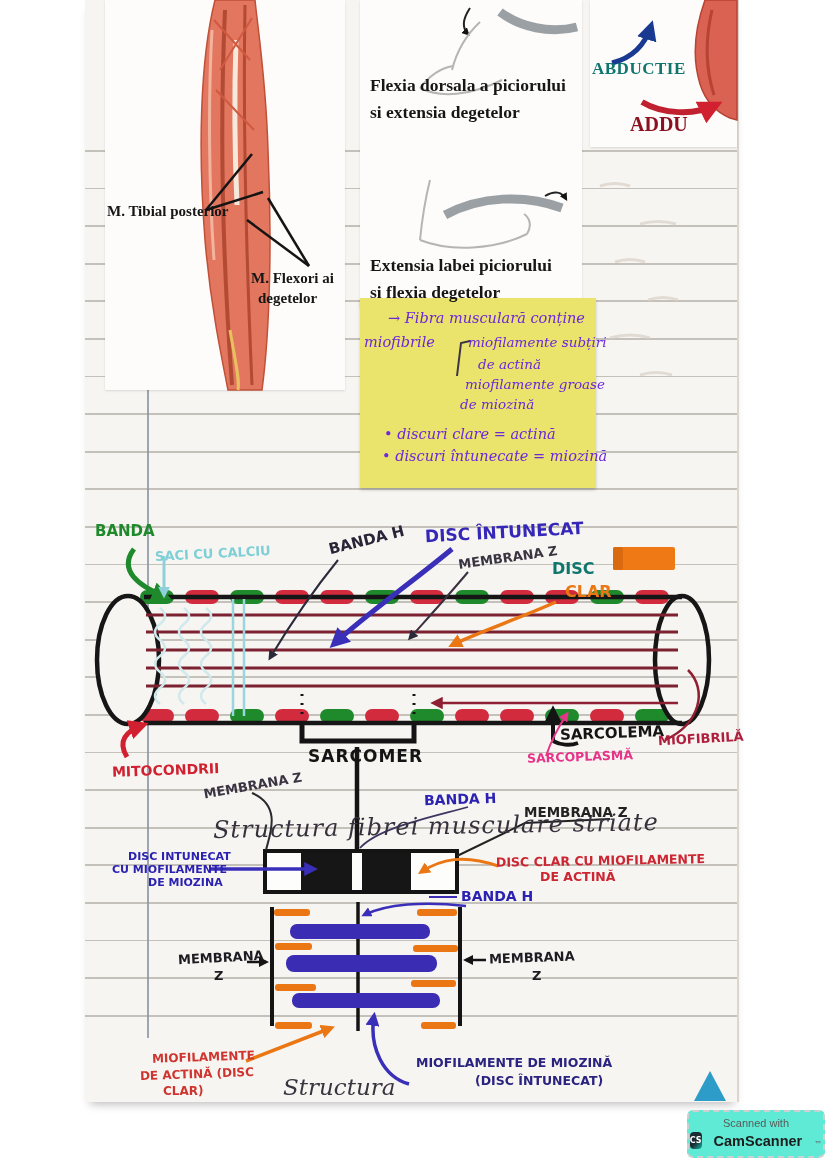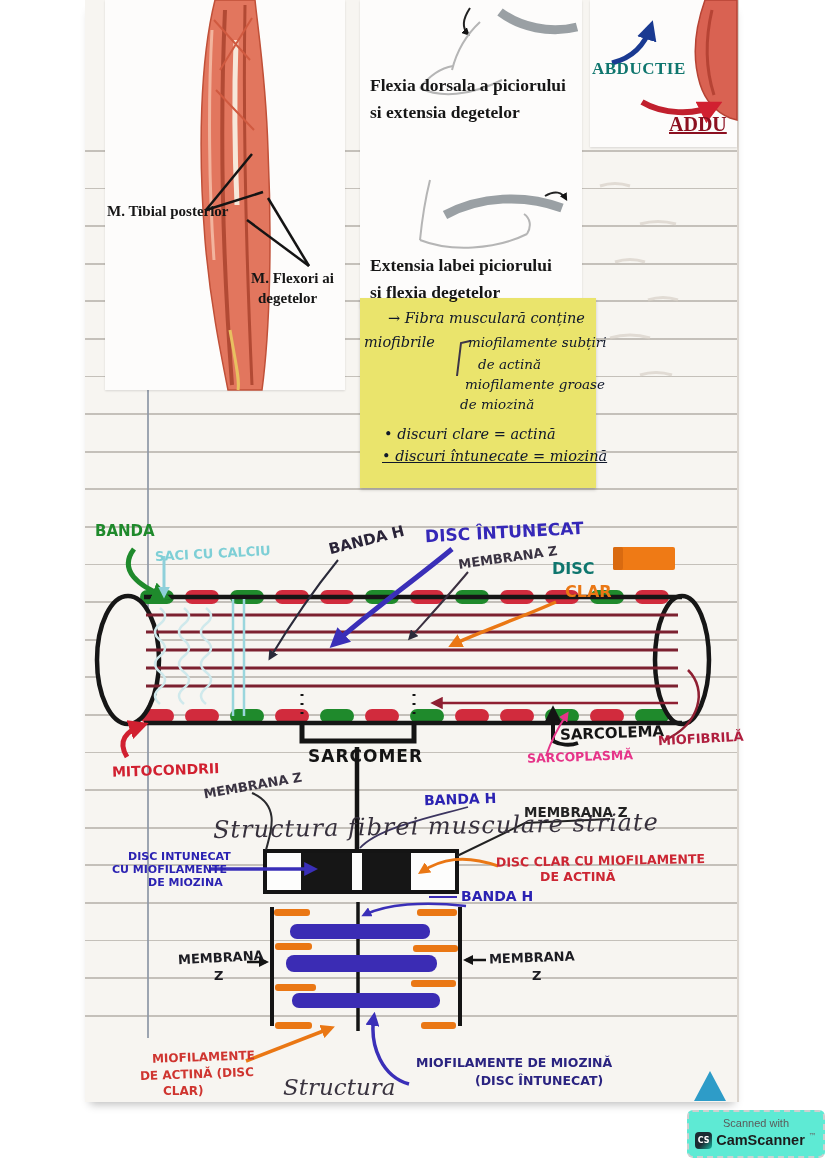--- a/index.html
+++ b/index.html
@@ -13,39 +13,39 @@
   .margin-line{position:absolute;left:62px;top:150px;width:2px;height:888px;background:#8d96a6;opacity:.85;}
   
   .panel{position:absolute;background:#fdfcfb;z-index:2;box-shadow:0 1px 2px rgba(0,0,0,.12);}
   #leg-panel{left:105px;top:0;width:240px;height:390px;}
   #foot-panel{left:360px;top:0;width:222px;height:308px;}
   #move-panel{left:590px;top:0;width:147px;height:147px;overflow:hidden;}
   
   .note{position:absolute;left:360px;top:298px;width:236px;height:190px;background:#eae46c;
         z-index:2;box-shadow:0 2px 3px rgba(0,0,0,.18);}
   .note span{position:absolute;font-family:"DejaVu Serif",serif;font-style:italic;
-        color:#0f172a;font-size:14.5px;white-space:nowrap;}
+        color:#6d28d9;font-size:14.5px;white-space:nowrap;}
   
   .lbl{position:absolute;font-weight:bold;white-space:nowrap;z-index:6;line-height:1.05;}
   .printed{font-family:"Liberation Serif",serif;color:#161616;}
   .hand{font-family:"DejaVu Serif",serif;font-style:italic;font-weight:normal;}
   
   .dash-row{position:absolute;display:flex;gap:11px;z-index:3;}
   #top-dashes{left:140px;top:590px;}
   #bottom-dashes{left:140px;top:709px;}
   .dash{width:34px;height:14px;border-radius:8px;}
   .dash.green{background:#1f8a2c;}
   .dash.red{background:#d12b3d;}
   
   #art{position:absolute;left:0;top:0;z-index:4;pointer-events:none;}
   
   .badge{position:absolute;left:687px;top:1110px;width:126px;z-index:7;background:#5eead4;
          border:2px dashed #cfcfcf;border-radius:6px;padding:5px 4px 7px;text-align:center;}
   .badge .sw{font-size:11px;color:#5a5a5a;font-family:"Liberation Sans",sans-serif;}
-  .badge .row{display:flex;align-items:flex-start;justify-content:center;gap:4px;margin-top:3px;}
+  .badge .row{display:flex;align-items:flex-end;justify-content:center;gap:12px;margin-top:3px;}
   .badge .cs{width:17px;height:17px;border-radius:4px;color:#fff;font-size:8px;font-weight:bold;
          display:flex;align-items:center;justify-content:center;
          background:linear-gradient(135deg,#1b2b33 55%,#14b8a2);}
   .badge .brand{font-size:14.5px;font-weight:bold;color:#1c1c1c;font-family:"Liberation Sans",sans-serif;}
   .badge .tm{font-size:8px;color:#666;vertical-align:top;}
 </style>
 </head>
 <body>
 
 <div class="page">
@@ -58,21 +58,21 @@
 <div class="panel" id="move-panel"></div>
 
 <div class="note">
   <span style="left:28px;top:12px;">→ Fibra musculară conține</span>
   <span style="left:4px;top:36px;">miofibrile</span>
   <span style="left:108px;top:36px;font-size:13.5px;">miofilamente subțiri</span>
   <span style="left:118px;top:58px;font-size:13.5px;">de actină</span>
   <span style="left:105px;top:78px;font-size:13.5px;">miofilamente groase</span>
   <span style="left:100px;top:98px;font-size:13.5px;">de miozină</span>
   <span style="left:24px;top:128px;">• discuri clare = actină</span>
-  <span style="left:22px;top:150px;text-decoration:underline;">• discuri întunecate = miozină</span>
+  <span style="left:22px;top:150px;">• discuri întunecate = miozină</span>
 </div>
 
 <div class="dash-row" id="top-dashes">
     <div class="dash green"></div>
     <div class="dash red"></div>
     <div class="dash green"></div>
     <div class="dash red"></div>
     <div class="dash red"></div>
     <div class="dash green"></div>
     <div class="dash red"></div>
@@ -262,21 +262,21 @@
 <div class="lbl printed" style="left:107px;top:204px;font-size:15px;">M. Tibial posterior</div>
 <div class="lbl printed" style="left:251px;top:271px;font-size:15px;">M. Flexori ai</div>
 <div class="lbl printed" style="left:258px;top:291px;font-size:15px;">degetelor</div>
 
 <div class="lbl printed" style="left:370px;top:76px;font-size:17.5px;">Flexia dorsala a piciorului</div>
 <div class="lbl printed" style="left:370px;top:103px;font-size:17.5px;">si extensia degetelor</div>
 <div class="lbl printed" style="left:370px;top:256px;font-size:17.5px;">Extensia labei piciorului</div>
 <div class="lbl printed" style="left:370px;top:283px;font-size:17.5px;">si flexia degetelor</div>
 
 <div class="lbl printed" style="left:592px;top:60px;font-size:17px;color:#0f766e;letter-spacing:.5px;">ABDUCTIE</div>
-<div class="lbl printed" style="left:669px;top:114px;font-size:20px;color:#8c1020;text-decoration:underline;">ADDU</div>
+<div class="lbl printed" style="left:630px;top:114px;font-size:20px;color:#8c1020;">ADDU</div>
 
 <div class="lbl" style="left:95px;top:524px;font-size:15px;color:#1f8a2c;">BANDA</div>
 <div class="lbl" style="left:155px;top:547px;font-size:13px;color:#7ecfd6;transform:rotate(-3deg);">SACI CU CALCIU</div>
 <div class="lbl" style="left:328px;top:533px;font-size:15px;color:#2a2438;transform:rotate(-14deg);">BANDA H</div>
 <div class="lbl" style="left:425px;top:524px;font-size:17px;color:#3528b8;transform:rotate(-3deg);">DISC ÎNTUNECAT</div>
 <div class="lbl" style="left:458px;top:551px;font-size:13px;color:#3a3342;transform:rotate(-8deg);">MEMBRANA Z</div>
 <div class="lbl" style="left:552px;top:561px;font-size:16px;color:#0f766e;">DISC</div>
 <div class="lbl" style="left:565px;top:584px;font-size:16px;color:#ea7714;">CLAR</div>
 <div class="lbl" style="left:308px;top:748px;font-size:17px;color:#141414;letter-spacing:1px;">SARCOMER</div>
 <div class="lbl" style="left:560px;top:726px;font-size:15px;color:#141414;transform:rotate(-2deg);">SARCOLEMĂ</div>

